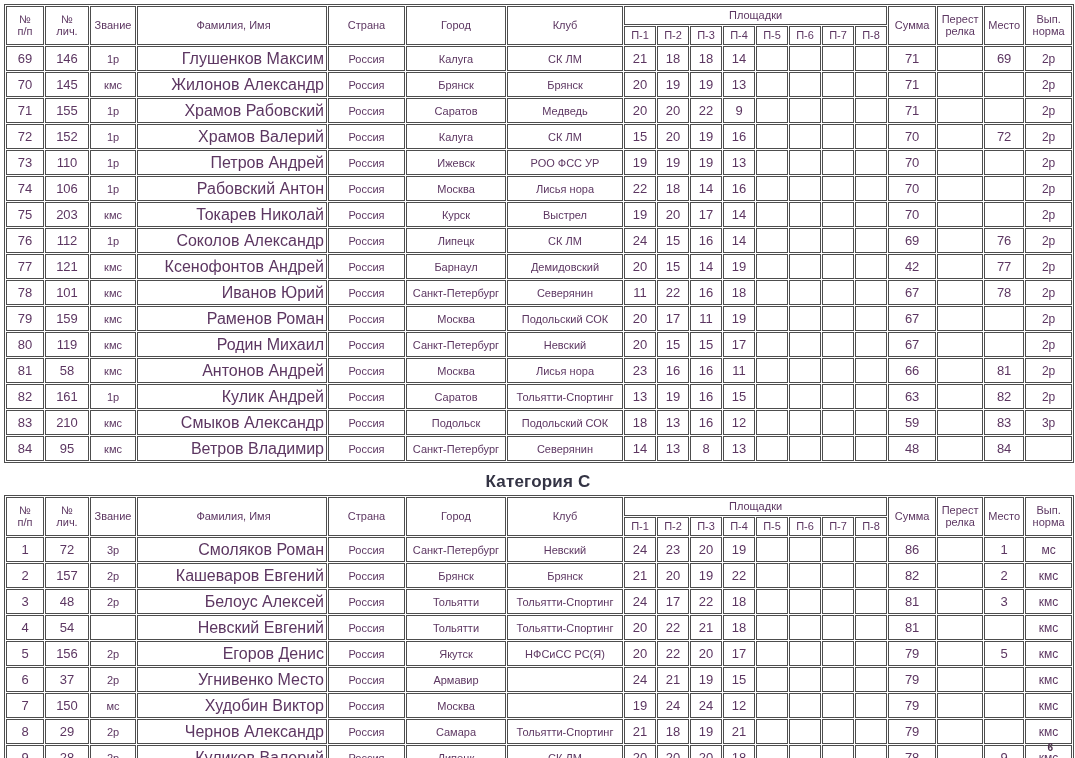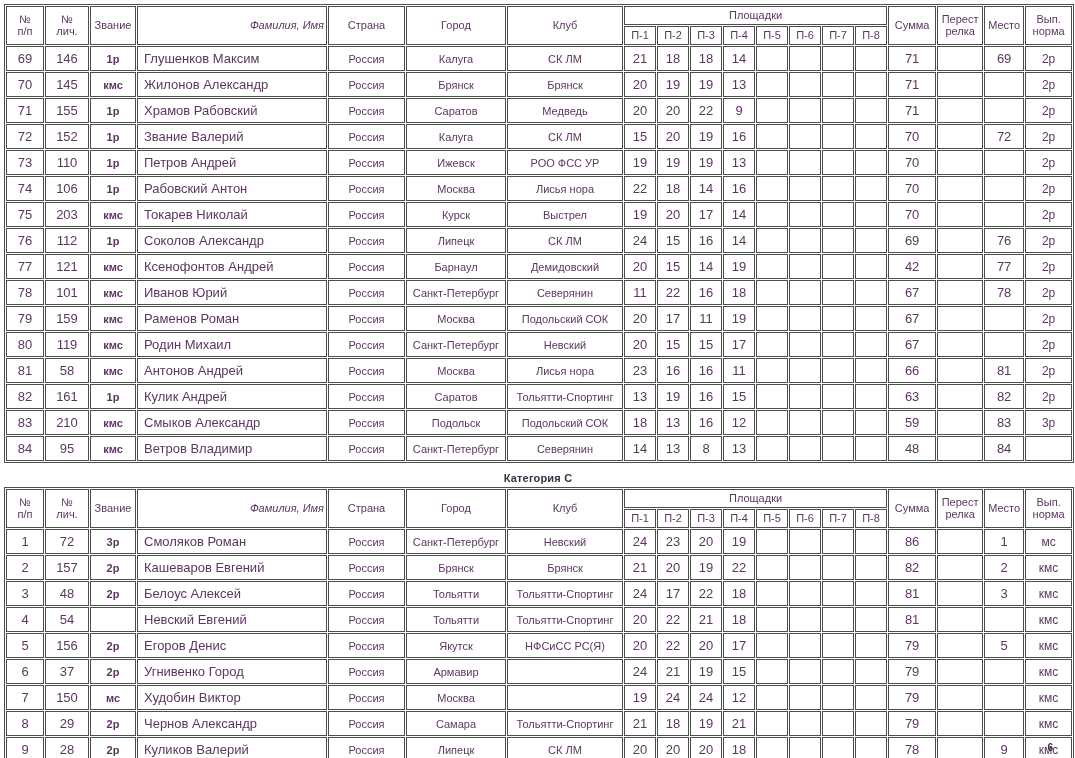--- a/index.html
+++ b/index.html
@@ -17,29 +17,29 @@
     border:1px solid #4d4d4d;
     color:#5c3661;
     text-align:center;vertical-align:middle;
     padding:0 2px;overflow:hidden;white-space:nowrap;
     background:#ffffff;
   }
   th{
     font-size:11px;font-weight:normal;line-height:1.08;
     white-space:pre-line;height:17px;
   }
-  th.name-h{text-align:right;padding-left:5px;font-style:italic;}
+  th.name-h{text-align:center;padding-left:5px;}
   tbody td{height:23px;font-size:12px;}
   td.c0,td.c1,td.c7,td.c8,td.c9,td.c10,td.c11,td.c12,td.c13,td.c14,td.c15,td.c16,td.c17{font-size:13px;}
-  td.c2{font-size:11px;font-weight:bold;}
-  td.c3{text-align:left;padding-left:6px;font-size:13px;}
+  td.c2{font-size:11px;}
+  td.c3{text-align:right;padding-left:6px;font-size:16px;}
   td.c4,td.c5,td.c6{font-size:11px;}
   td.c18{font-size:12px;}
   .section-title{
-    text-align:center;font-size:11px;font-weight:bold;color:#333344;
+    text-align:center;font-size:17px;font-weight:bold;color:#333344;
     margin:9px 0 3px 0;letter-spacing:0.2px;
   }
   .page-number{
     position:absolute;right:22px;top:742px;
     font-size:10px;font-weight:bold;color:#4a2d4a;
   }
   col.w-num{width:38px;} col.w-id{width:44px;} col.w-rank{width:46px;}
   col.w-name{width:190px;} col.w-country{width:77px;} col.w-city{width:100px;}
   col.w-club{width:116px;} col.w-p{width:32px;}
   col.w-sum{width:48px;} col.w-shoot{width:46px;} col.w-place{width:40px;} col.w-norm{width:47px;}
@@ -162,21 +162,21 @@
           <td class="c14"></td>
           <td class="c15">71</td>
           <td class="c16"></td>
           <td class="c17"></td>
           <td class="c18">2р</td>
         </tr>
         <tr>
           <td class="c0">72</td>
           <td class="c1">152</td>
           <td class="c2">1р</td>
-          <td class="c3">Звание Валерий</td>
+          <td class="c3">Храмов Валерий</td>
           <td class="c4">Россия</td>
           <td class="c5">Калуга</td>
           <td class="c6">СК ЛМ</td>
           <td class="c7">15</td>
           <td class="c8">20</td>
           <td class="c9">19</td>
           <td class="c10">16</td>
           <td class="c11"></td>
           <td class="c12"></td>
           <td class="c13"></td>
@@ -598,21 +598,21 @@
           <td class="c14"></td>
           <td class="c15">79</td>
           <td class="c16"></td>
           <td class="c17">5</td>
           <td class="c18">кмс</td>
         </tr>
         <tr>
           <td class="c0">6</td>
           <td class="c1">37</td>
           <td class="c2">2р</td>
-          <td class="c3">Угнивенко Город</td>
+          <td class="c3">Угнивенко Место</td>
           <td class="c4">Россия</td>
           <td class="c5">Армавир</td>
           <td class="c6"></td>
           <td class="c7">24</td>
           <td class="c8">21</td>
           <td class="c9">19</td>
           <td class="c10">15</td>
           <td class="c11"></td>
           <td class="c12"></td>
           <td class="c13"></td>

